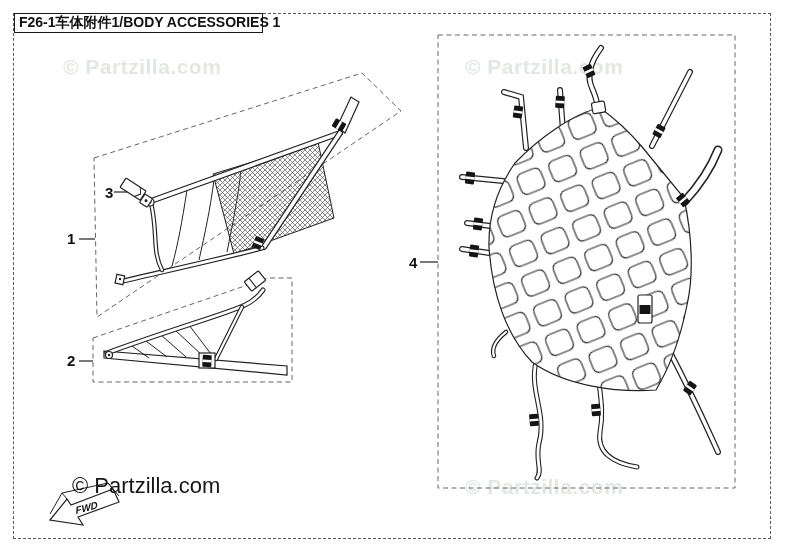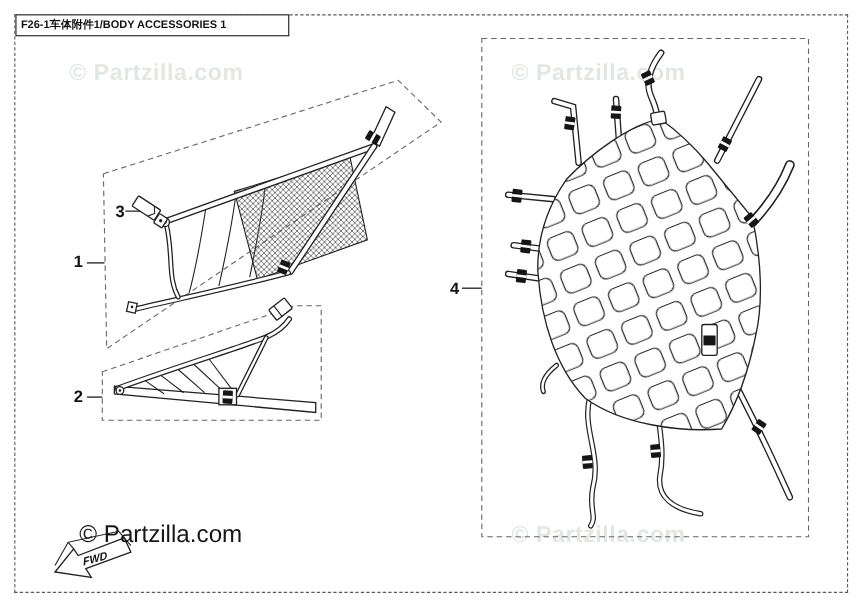--- a/index.html
+++ b/index.html
@@ -2,21 +2,21 @@
 <html><head>
 <meta charset="utf-8">
 <style>
   html,body{margin:0;padding:0;background:#fff;}
   #page{position:relative;width:785px;height:556px;background:#fff;
         font-family:"Liberation Sans","DejaVu Sans",sans-serif;overflow:hidden;}
   .page-border{position:absolute;left:13px;top:13px;width:758px;height:526px;
         border:1px dashed #5a5a5a;box-sizing:border-box;}
   .title-box{position:absolute;left:14px;top:13px;width:249px;height:20px;
         border:1.5px solid #1a1a1a;background:#fff;box-sizing:border-box;
-        font-size:10px;font-weight:bold;color:#111;line-height:17px;
+        font-size:14px;font-weight:bold;color:#111;line-height:17px;
         padding-left:4px;white-space:nowrap;z-index:5;}
   .wm{position:absolute;font-size:21px;font-weight:bold;letter-spacing:.5px;
         color:#e3e7e3;white-space:nowrap;z-index:1;}
   .wm-tl{left:63px;top:55px;}
   .wm-tr{left:465px;top:55px;}
   .wm-br{left:465px;top:475px;}
   .site-dark{position:absolute;left:72px;top:473px;font-size:22px;color:#161616;
         white-space:nowrap;z-index:6;}
   .part-label{position:absolute;font-size:15px;font-weight:bold;color:#111;z-index:6;}
   #art{position:absolute;left:0;top:0;z-index:3;}

